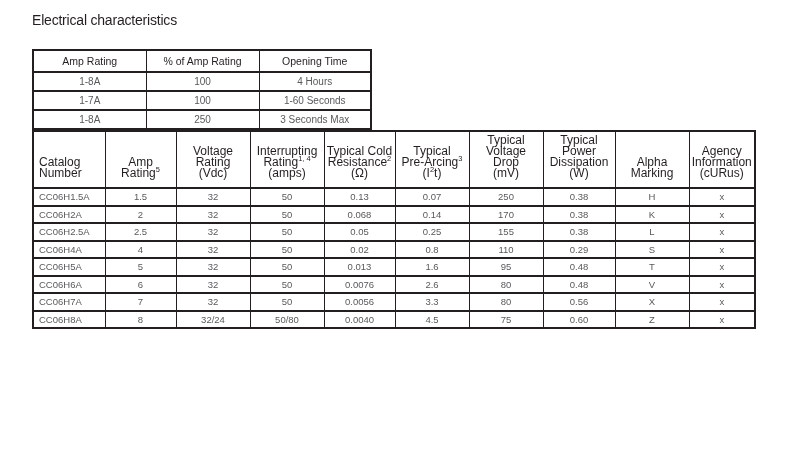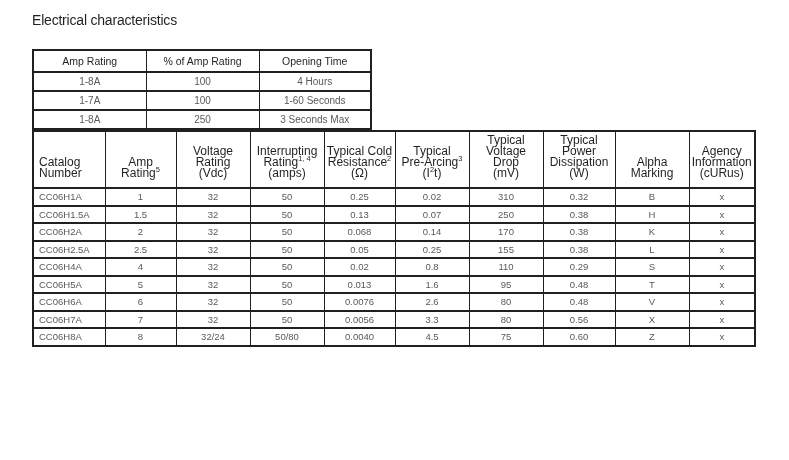--- a/index.html
+++ b/index.html
@@ -147,32 +147,20 @@
           <th>Typical Cold<br>Resistance<sup>2</sup><br>(Ω)</th>
           <th>Typical<br>Pre-Arcing<sup>3</sup><br>(I<sup>2</sup>t)</th>
           <th>Typical<br>Voltage<br>Drop<br>(mV)</th>
           <th>Typical<br>Power<br>Dissipation<br>(W)</th>
           <th>Alpha<br>Marking</th>
           <th>Agency<br>Information<br>(cURus)</th>
         </tr>
       </thead>
     <tbody>
         <tr>
-          <td class="al">CC06H1A</td>
-          <td>1</td>
-          <td>32</td>
-          <td>50</td>
-          <td>0.25</td>
-          <td>0.02</td>
-          <td>310</td>
-          <td>0.32</td>
-          <td>B</td>
-          <td>x</td>
-        </tr>
-        <tr>
           <td class="al">CC06H1.5A</td>
           <td>1.5</td>
           <td>32</td>
           <td>50</td>
           <td>0.13</td>
           <td>0.07</td>
           <td>250</td>
           <td>0.38</td>
           <td>H</td>
           <td>x</td>

